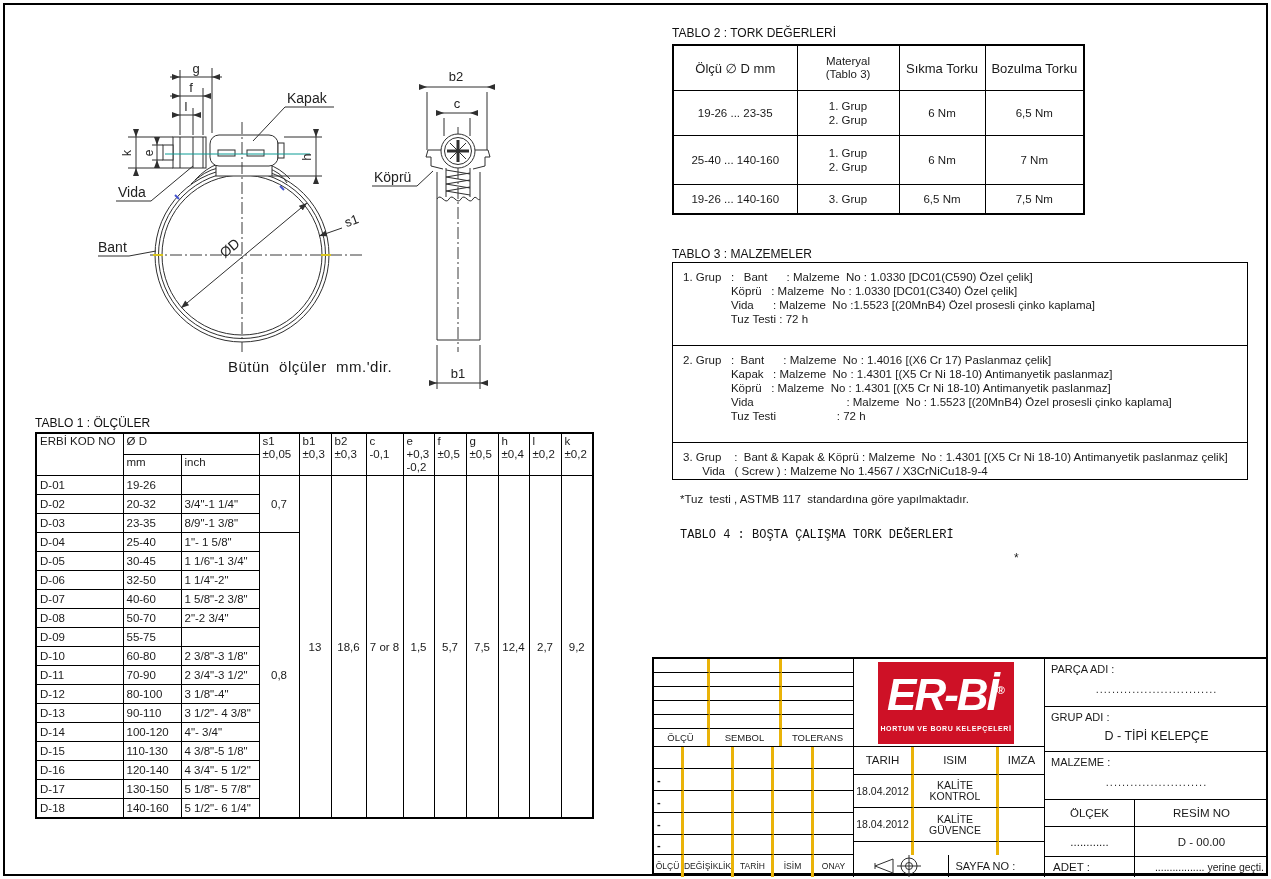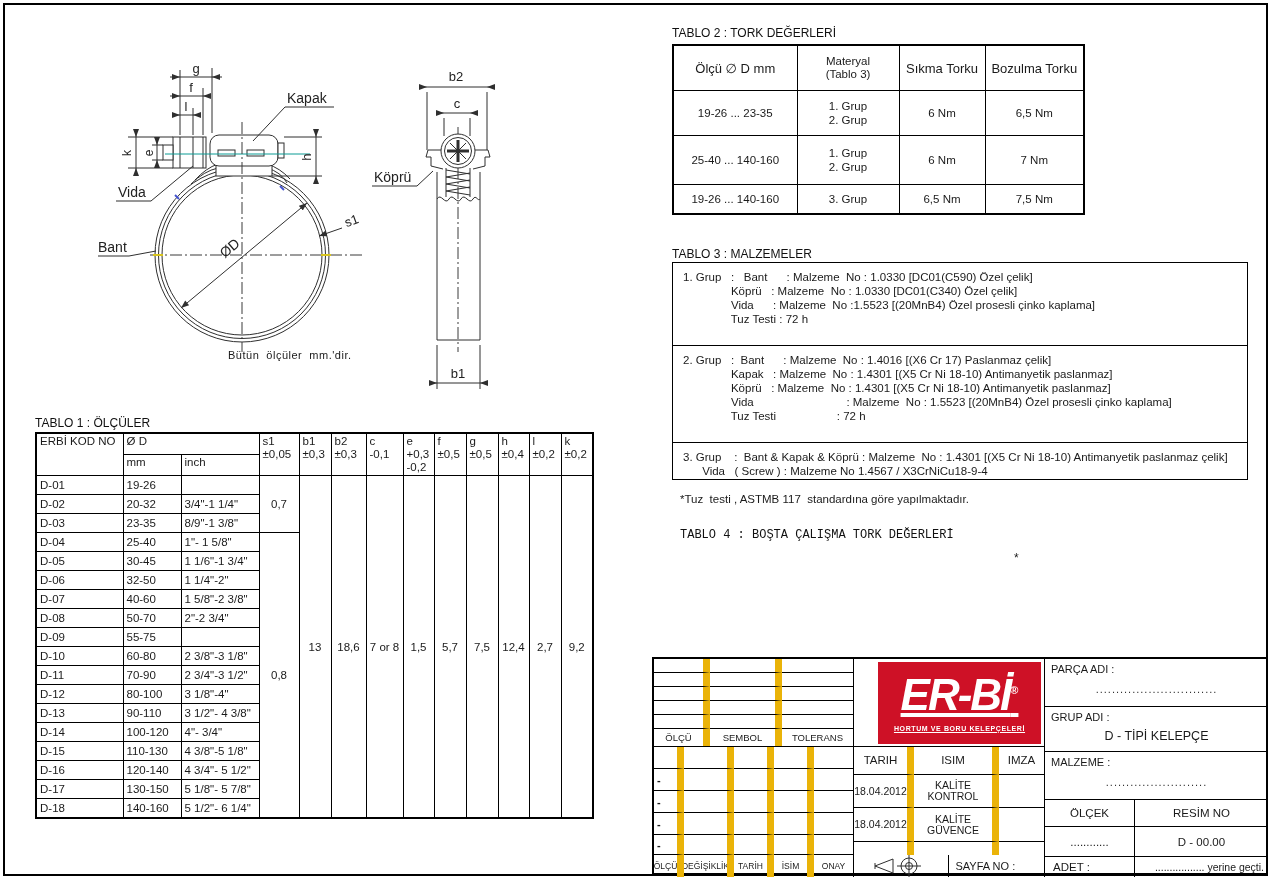--- a/index.html
+++ b/index.html
@@ -1,20 +1,20 @@
 <!DOCTYPE html>
 <html><head>
 <meta charset="utf-8">
 <style>
   html,body{margin:0;padding:0;background:#e8e8e8;}
   .page{position:relative;width:1271px;height:879px;background:#ffffff;
         font-family:"Liberation Sans", sans-serif;color:#1a1a1a;overflow:hidden;}
   .pborder{position:absolute;left:3px;top:3px;width:1261px;height:869px;border:2px solid #000;}
   .doc-title{position:absolute;left:130px;top:30px;font-size:21px;letter-spacing:0.5px;color:#111;white-space:pre;}
-  .mm-note{position:absolute;left:228px;top:349px;font-size:11px;letter-spacing:0.5px;white-space:pre;}
+  .mm-note{position:absolute;left:228px;top:358px;font-size:15px;letter-spacing:0.5px;white-space:pre;}
   .drawing{position:absolute;left:0;top:55px;}
   .drawing text{font-family:"Liberation Sans",sans-serif;fill:#222;stroke:none;}
 
   .tbl-title{position:absolute;font-size:12px;color:#111;}
   .t1t{left:35px;top:416px;}
   .t2t{left:672px;top:26px;}
   .t3t{left:672px;top:247px;}
   .t4t{left:680px;top:528px;font-family:Liberation Mono, monospace;}
 
   table{border-collapse:collapse;table-layout:fixed;}
@@ -40,31 +40,31 @@
 
   .t4{position:absolute;left:672px;top:549px;width:335px;border:1.5px solid #000;font-size:11.5px;}
   .t4 th{height:20px;text-align:center;vertical-align:middle;}
   .t4 td{height:19px;text-align:center;vertical-align:middle;}
   .t4star{position:absolute;left:1014px;top:551px;font-size:12px;}
 
   
   .tblock{position:absolute;left:652px;top:657px;width:616px;height:218px;border:2px solid #000;box-sizing:border-box;background:#fff;}
   .tblock .abs{position:absolute;box-sizing:border-box;}
   .gwrap{display:grid;}
-  .gcell{border-right:7px solid #eab308;border-bottom:1px solid #000;display:flex;align-items:center;justify-content:center;
+  .gcell{border-right:3px solid #eab308;border-bottom:1px solid #000;display:flex;align-items:center;justify-content:center;
          font-size:9.5px;overflow:hidden;}
   .gcell.lc{border-right:none;} .gcell.lr{border-bottom:none;}
   .gcell.dash{justify-content:flex-start;padding-left:3px;font-weight:bold;font-size:11px;}
   .gcell.hl{font-size:8.5px;}
   .tb-left-top{left:0;top:0;width:200px;height:88px;border-right:1px solid #000;border-bottom:1px solid #000;
                grid-template-columns:56px 72px 1fr;grid-template-rows:repeat(5,14px) 1fr;}
   .tb-left-bottom{left:0;top:88px;width:200px;height:130px;border-right:1px solid #000;
                grid-template-columns:30px 50px 40px 40px 1fr;grid-template-rows:22px 22px 22px 22px 20px 1fr;}
   .tb-logo-cell{left:200px;top:0;width:190px;height:88px;border-bottom:1px solid #000;}
-  .logo{position:absolute;left:24px;top:3px;width:163px;height:82px;color:#fff;text-align:center;text-decoration:underline;}
+  .logo{position:absolute;left:24px;top:3px;width:136px;height:82px;color:#fff;text-align:center;}
   .logo-brand{font-size:44px;font-weight:bold;font-style:italic;letter-spacing:-2px;line-height:56px;}
   .logo-reg{font-size:11px;vertical-align:super;font-style:normal;letter-spacing:0;}
   .logo-sub{font-size:7px;font-weight:bold;letter-spacing:0.6px;margin-top:2px;}
   .tb-approval{left:200px;top:88px;width:190px;height:95px;grid-template-columns:60px 85px 1fr;grid-template-rows:28px 33px 1fr;}
   .tb-approval .gcell{font-size:10.5px;white-space:pre-line;text-align:center;line-height:11px;}
   .tb-approval .gcell.hdr{font-size:11.5px;}
   .tb-emptyrow{left:200px;top:183px;width:190px;height:13px;grid-template-columns:60px 85px 1fr;grid-template-rows:1fr;}
   .tb-bottomrow{left:200px;top:196px;width:190px;height:22px;display:flex;}
   .tb-sym-cell{width:95px;border-right:1px solid #000;display:flex;align-items:center;justify-content:center;}
   .tb-sayfa{width:95px;display:flex;align-items:center;padding-left:6px;font-size:11px;box-sizing:border-box;}

